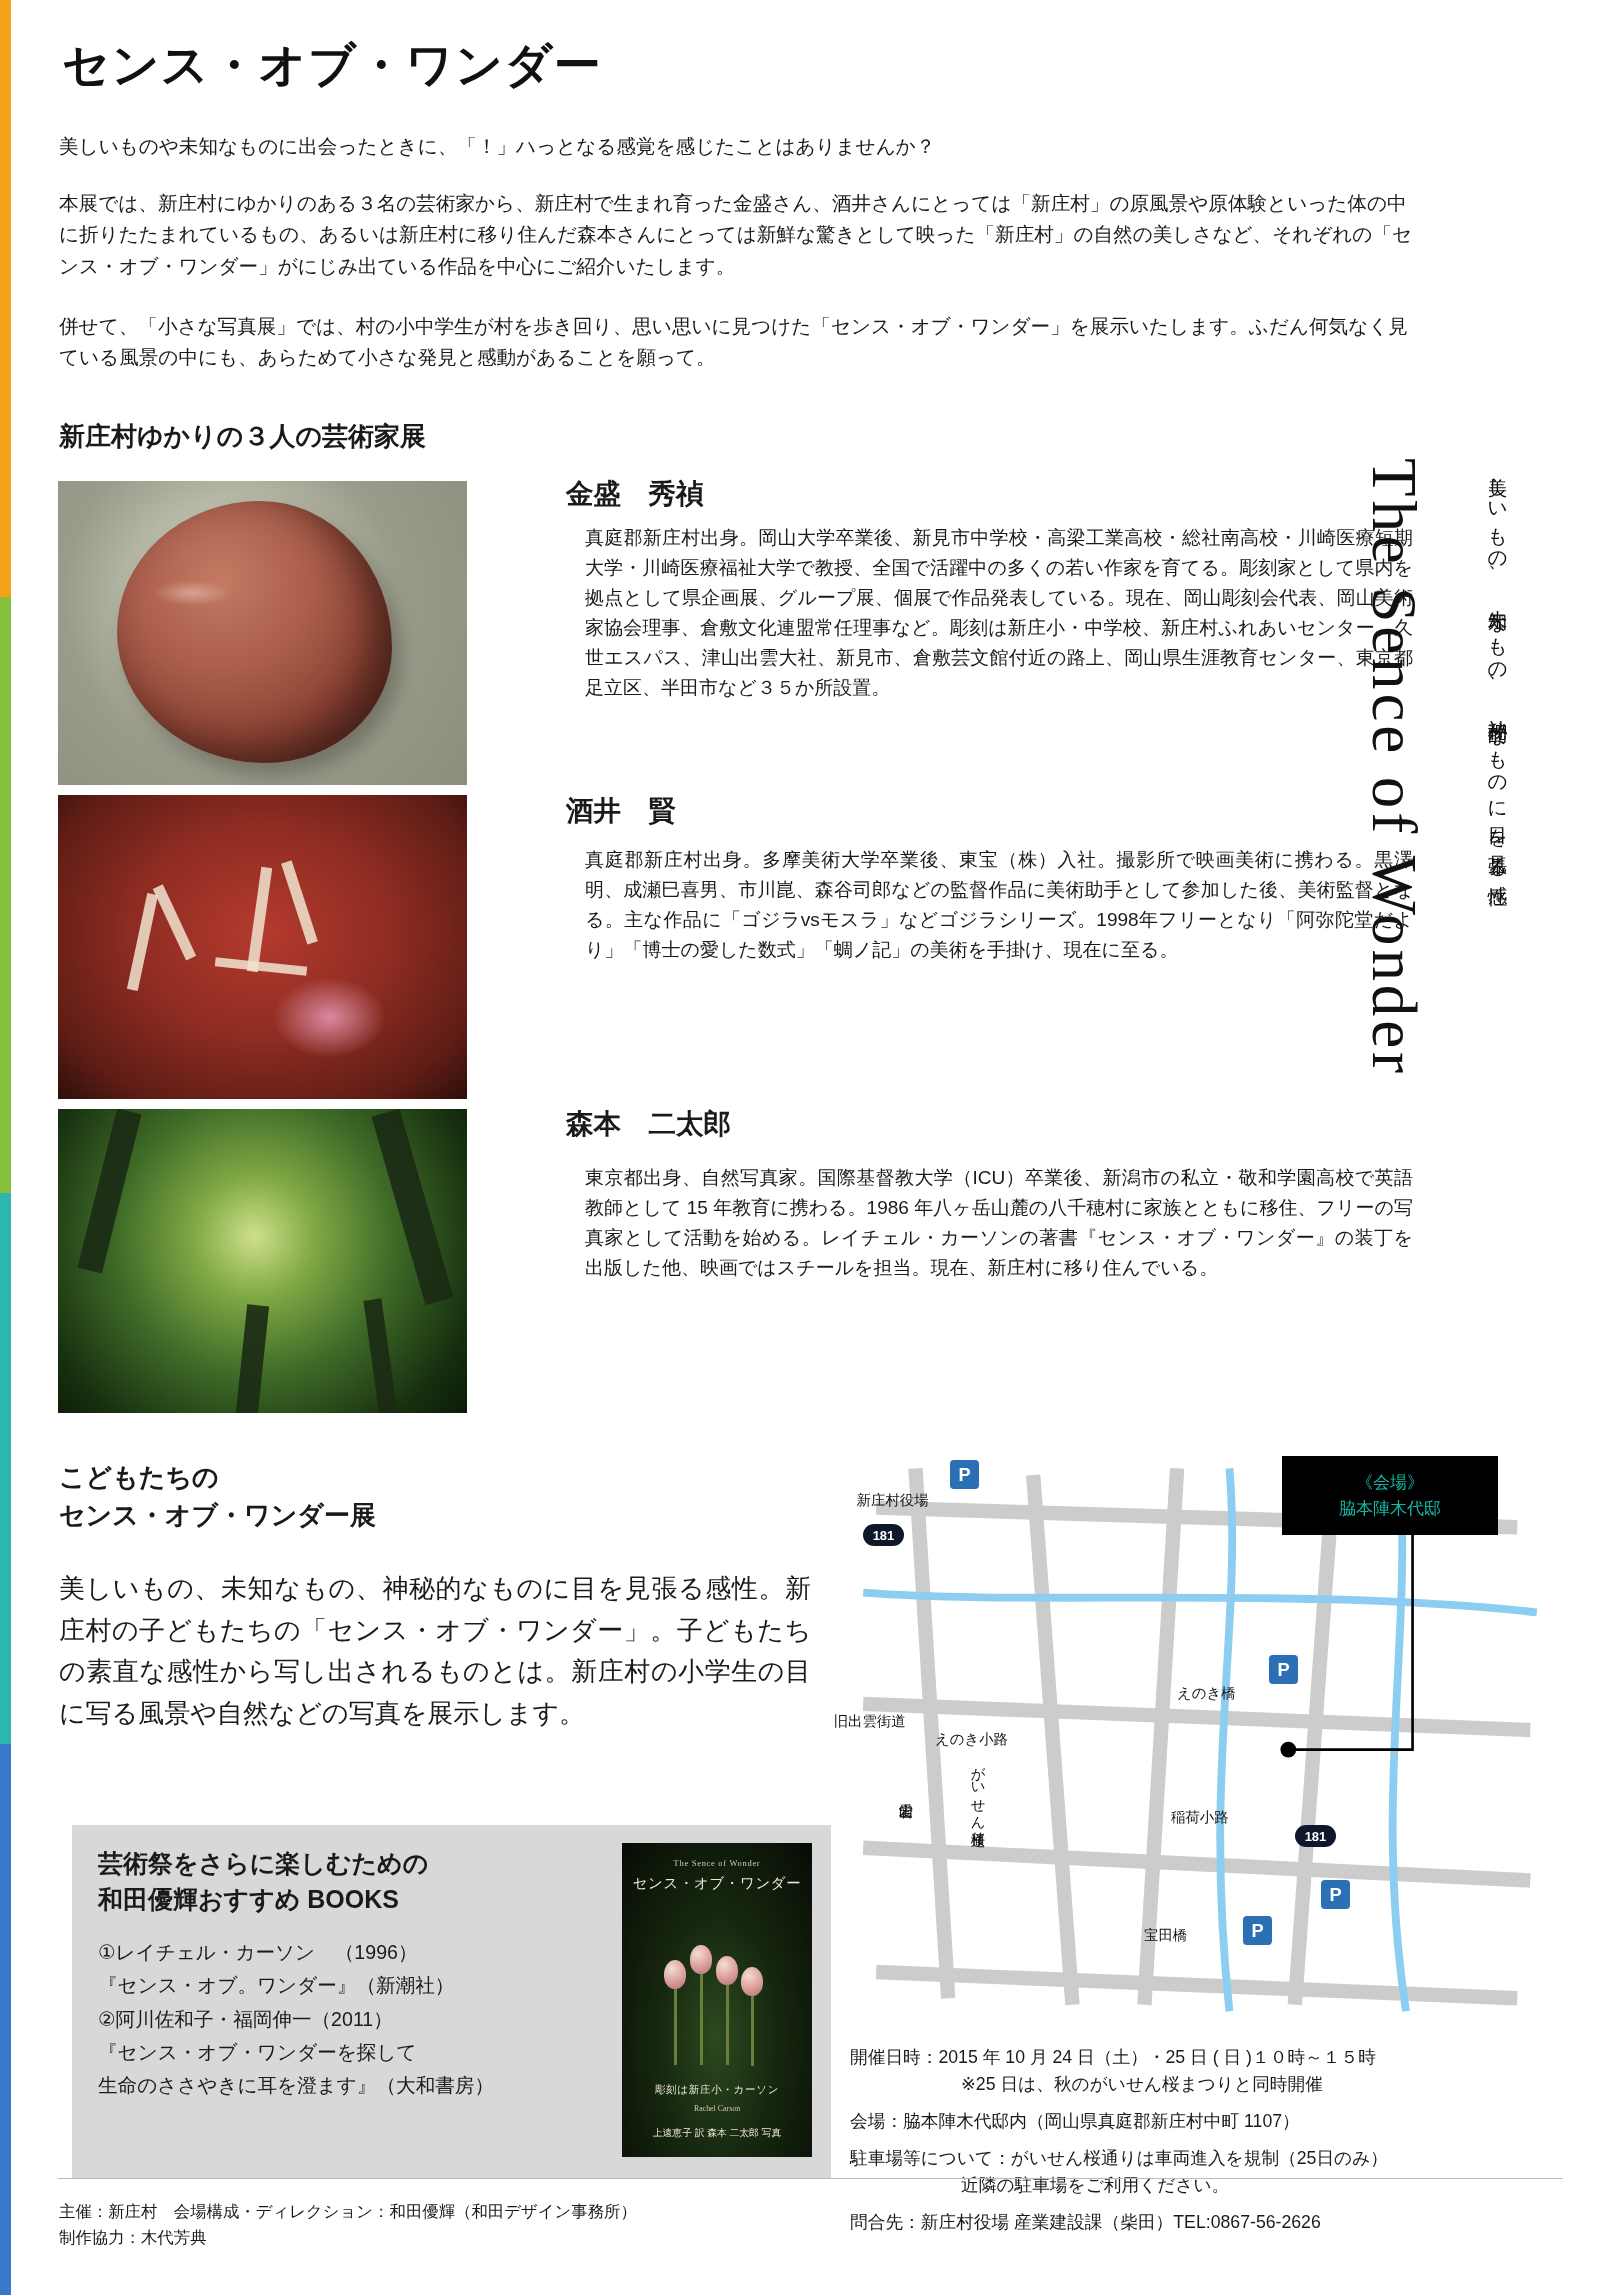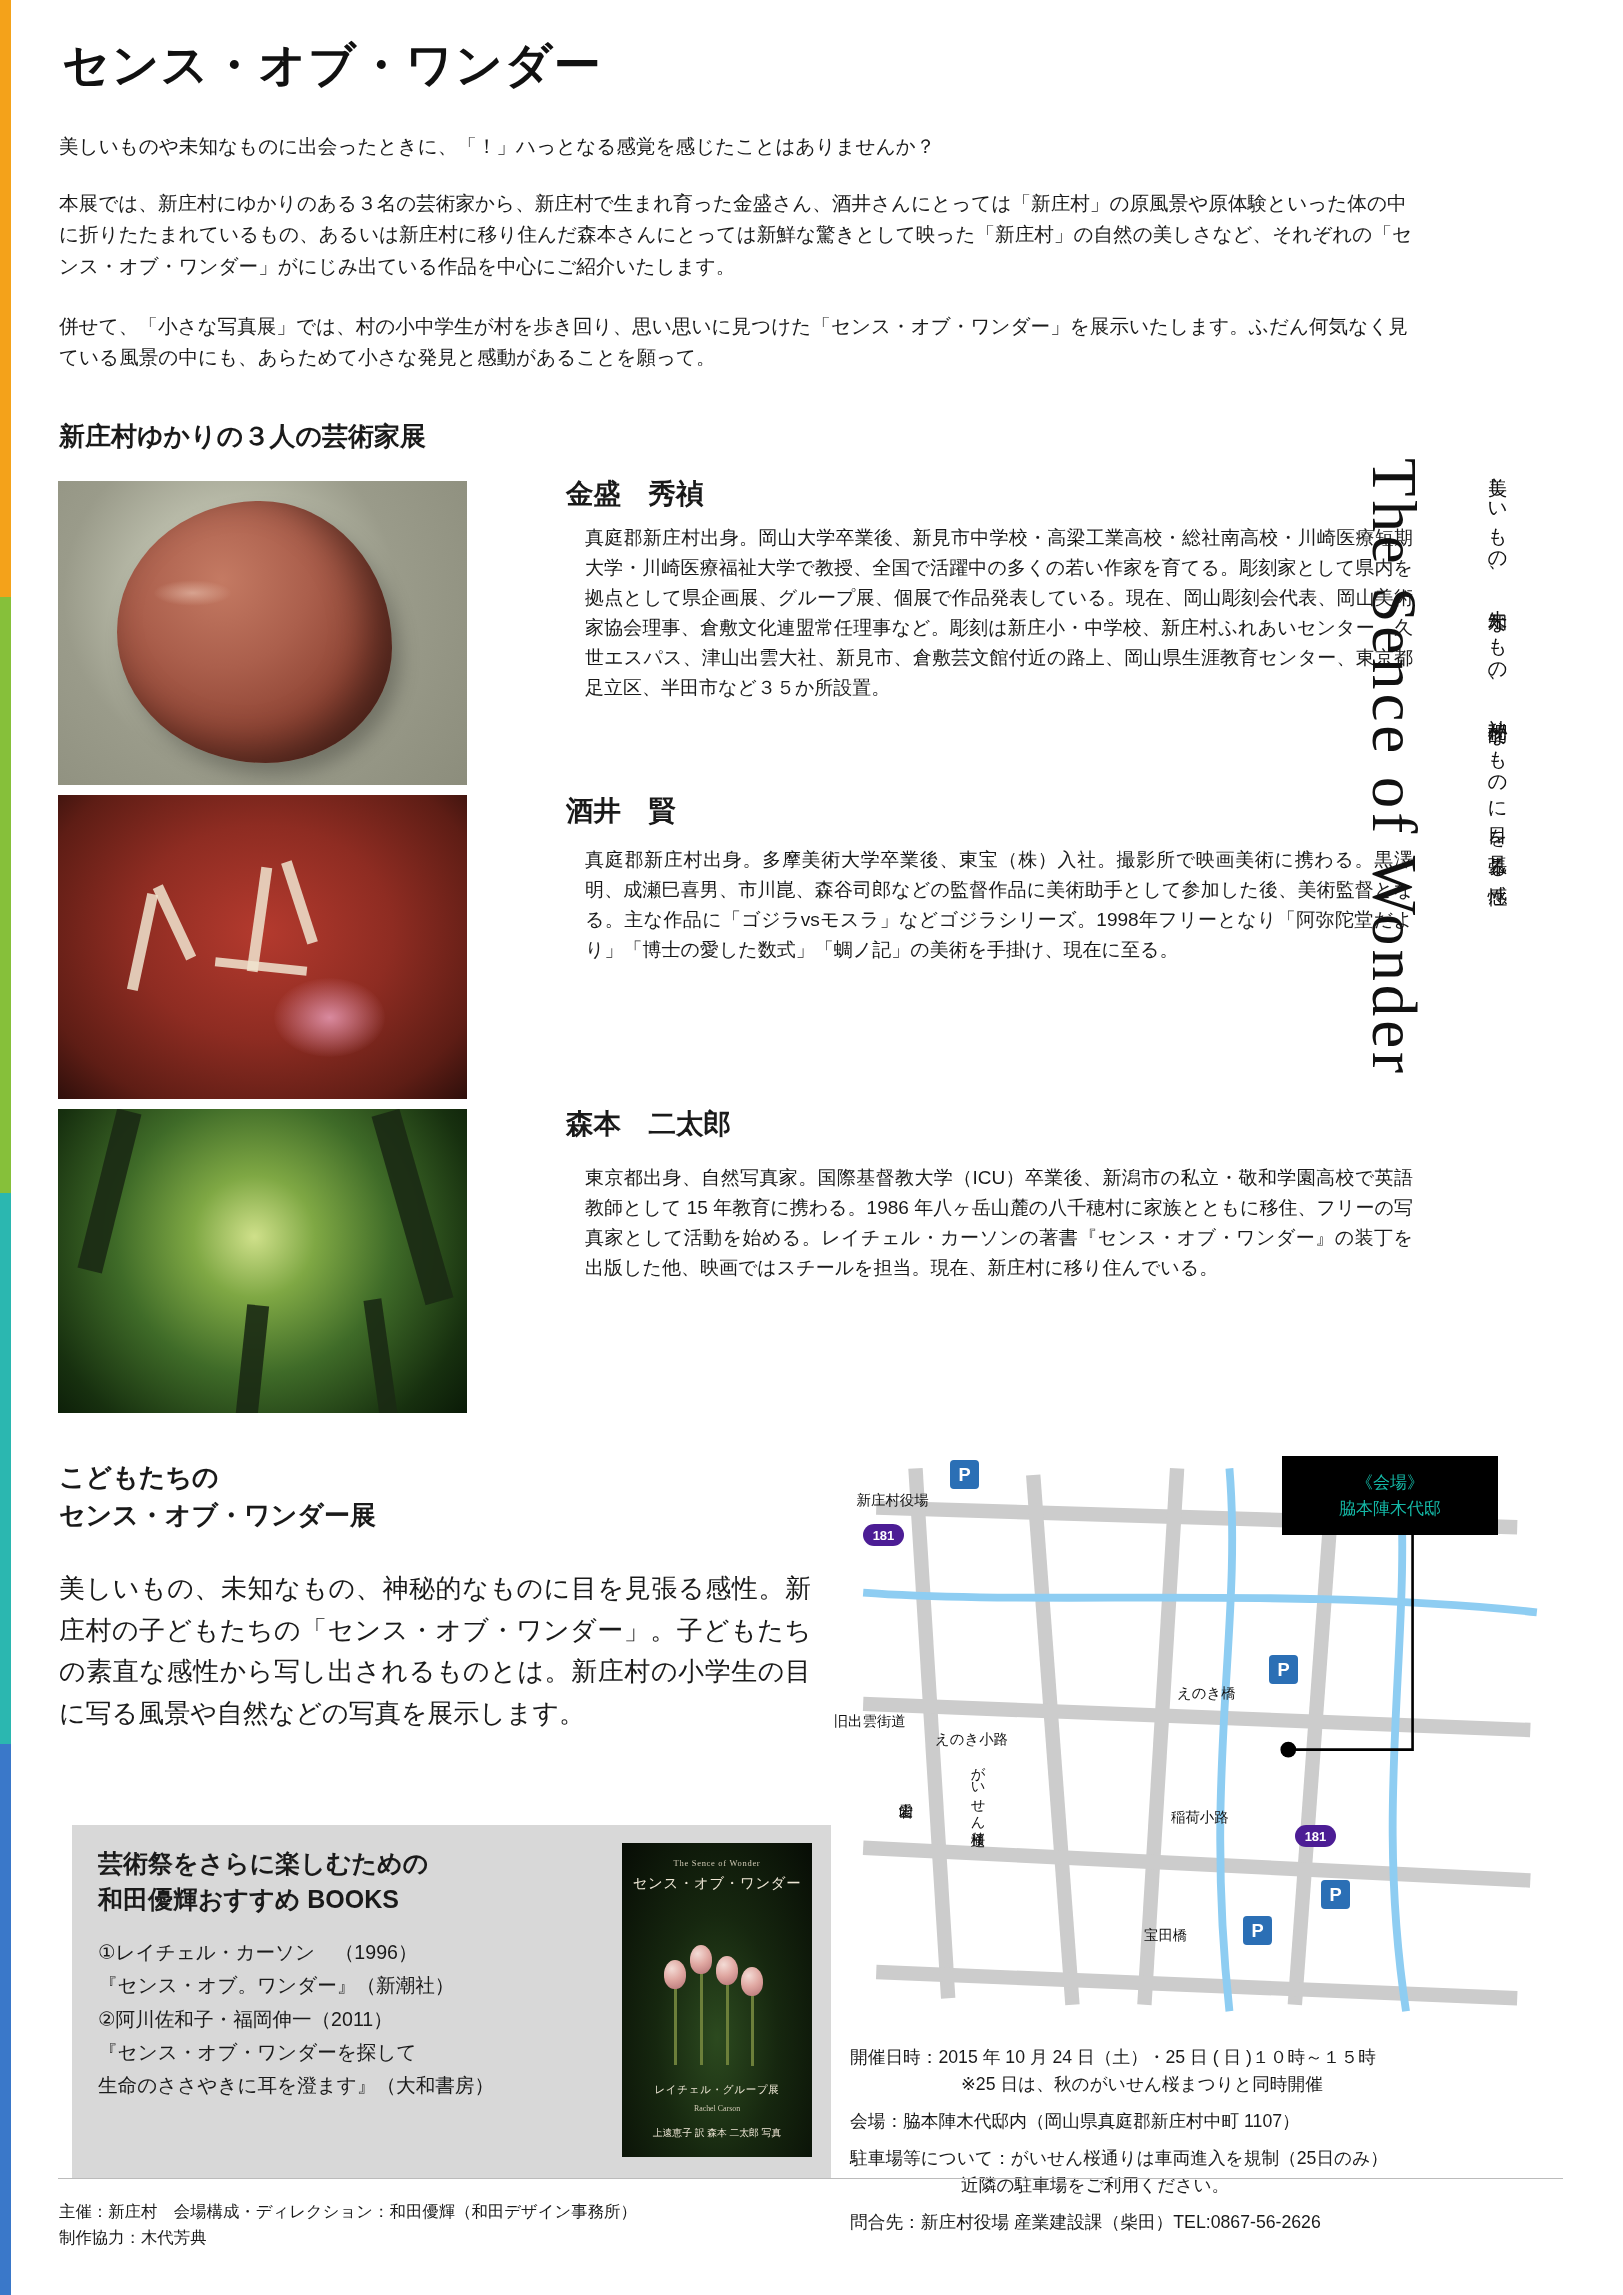--- a/index.html
+++ b/index.html
@@ -115,21 +115,21 @@
 
   
   .map{position:absolute;left:837px;top:1429px;width:726px;height:589px;background:#ffffff;}
   .map svg{position:absolute;left:0;top:0;}
   .venue-box{position:absolute;left:1282px;top:1456px;width:216px;height:79px;background:#000;color:#14b8a6;
       display:flex;flex-direction:column;align-items:center;justify-content:center;font-size:17px;line-height:1.5;}
   .maplabel{position:absolute;font-size:14.4px;color:#111;white-space:nowrap;}
   .maplabel.v{writing-mode:vertical-rl;}
   .pmark{position:absolute;width:29px;height:29px;background:#2b6fb5;color:#fff;border-radius:3.9px;
       font-size:18.3px;font-weight:bold;display:flex;align-items:center;justify-content:center;}
-  .rt{position:absolute;width:41px;height:22px;background:#4c1d95;color:#fff;border-radius:11px;
+  .rt{position:absolute;width:41px;height:22px;background:#0f172a;color:#fff;border-radius:11px;
       font-size:13px;font-weight:bold;display:flex;align-items:center;justify-content:center;}
 
   
   .info{position:absolute;left:850px;top:2044px;width:713px;font-size:17.7px;line-height:1.55;}
   .info .row{margin-bottom:9.2px;}
   .indent{padding-left:111px;}
 
   .credits{position:absolute;left:59px;top:2198px;width:752px;font-size:16.4px;line-height:1.6;}
   .hr{position:absolute;left:58px;top:2178px;width:1505px;height:1.3px;background:#bbb;}
 </style>
@@ -204,21 +204,21 @@
       <div class="buds">
         <div class="stem" style="left:13px;top:39px;height:85px;"></div>
         <div class="stem" style="left:39px;top:26px;height:98px;"></div>
         <div class="stem" style="left:65px;top:36px;height:88px;"></div>
         <div class="stem" style="left:90px;top:46px;height:79px;"></div>
         <div class="bud" style="left:2.6px;top:18.3px;"></div>
         <div class="bud" style="left:29px;top:3.9px;"></div>
         <div class="bud" style="left:55px;top:14.4px;"></div>
         <div class="bud" style="left:80px;top:26px;"></div>
       </div>
-      <div class="ba">レイチェル・グループ展</div>
+      <div class="ba">彫刻は新庄小・カーソン</div>
       <div class="ba2">Rachel Carson</div>
       <div class="bp">上遠恵子 訳
 森本 二太郎 写真</div>
     </div>
   </div>
 
   <div class="map">
     <svg width="726" height="589" viewBox="0 0 1110 900">
       <g stroke="#cccccc" fill="none" stroke-width="22">
         <path d="M60 120 L1040 150"></path>

